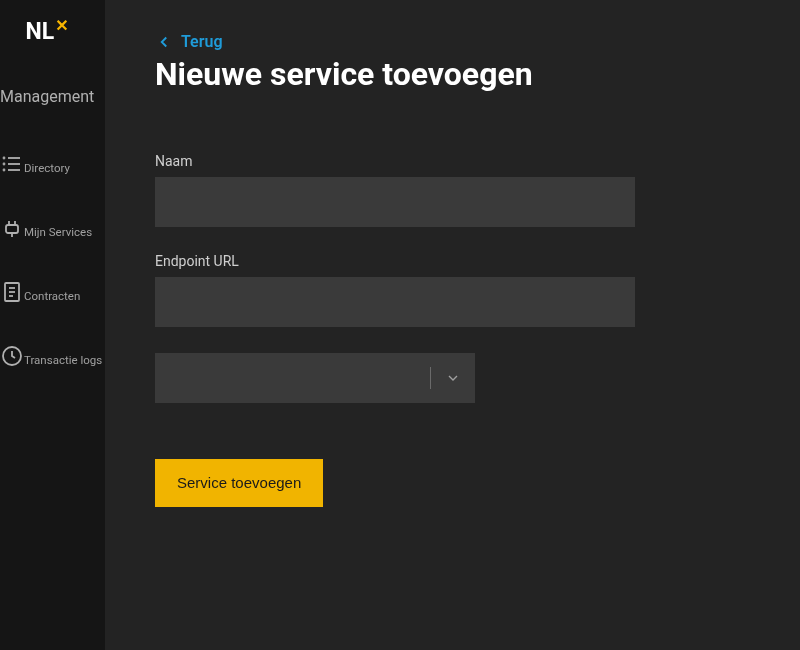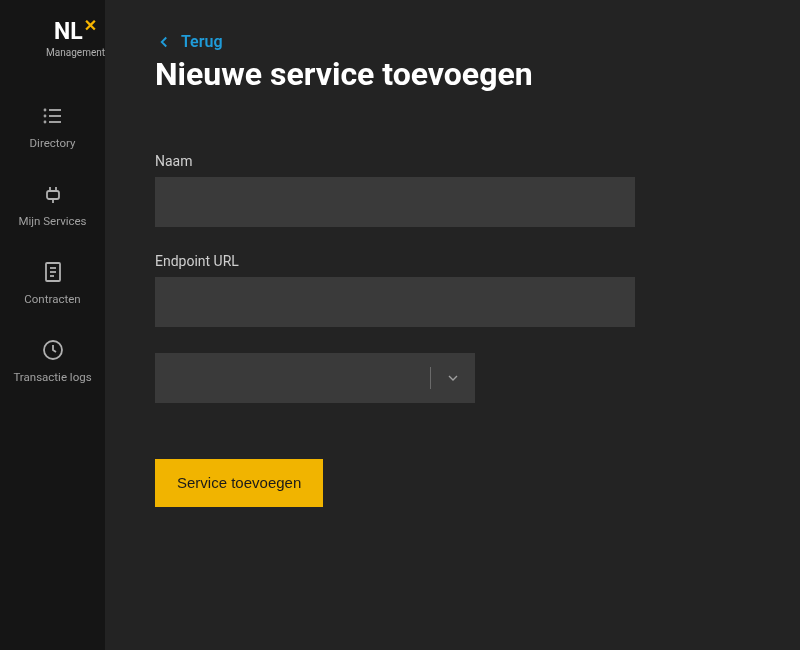--- a/index.html
+++ b/index.html
@@ -14,21 +14,21 @@
       background: #232323;
       color: #e0e0e0;
       display: flex;
       overflow: hidden;
     }
     .sidebar {
       width: 105px;
       background: #151515;
       display: flex;
       flex-direction: column;
-      align-items: flex-end;
+      align-items: flex-start;
       padding-top: 20px;
       flex-shrink: 0;
     }
     .logo-block {
       display: flex;
       flex-direction: column;
       align-items: center;
       margin-bottom: 30px;
     }
     .logo {
@@ -42,26 +42,27 @@
       margin-bottom: 4px;
     }
     .logo .x {
       color: #f7b500;
       font-size: 16px;
       font-weight: 900;
       margin-left: 1px;
       margin-top: -2px;
     }
     .logo-sub {
-      font-size: 10px;
+      font-size: 16px;
       color: #b0b0b0;
+      margin-top: 40px;
     }
     .nav-item {
       display: flex;
-      flex-direction: column;
+      flex-direction: row;
       align-items: center;
       width: 100%;
       padding: 16px 0;
       cursor: pointer;
       color: #9a9a9a;
     }
     .nav-item svg {
       width: 24px;
       height: 24px;
       stroke: #b0b0b0;

